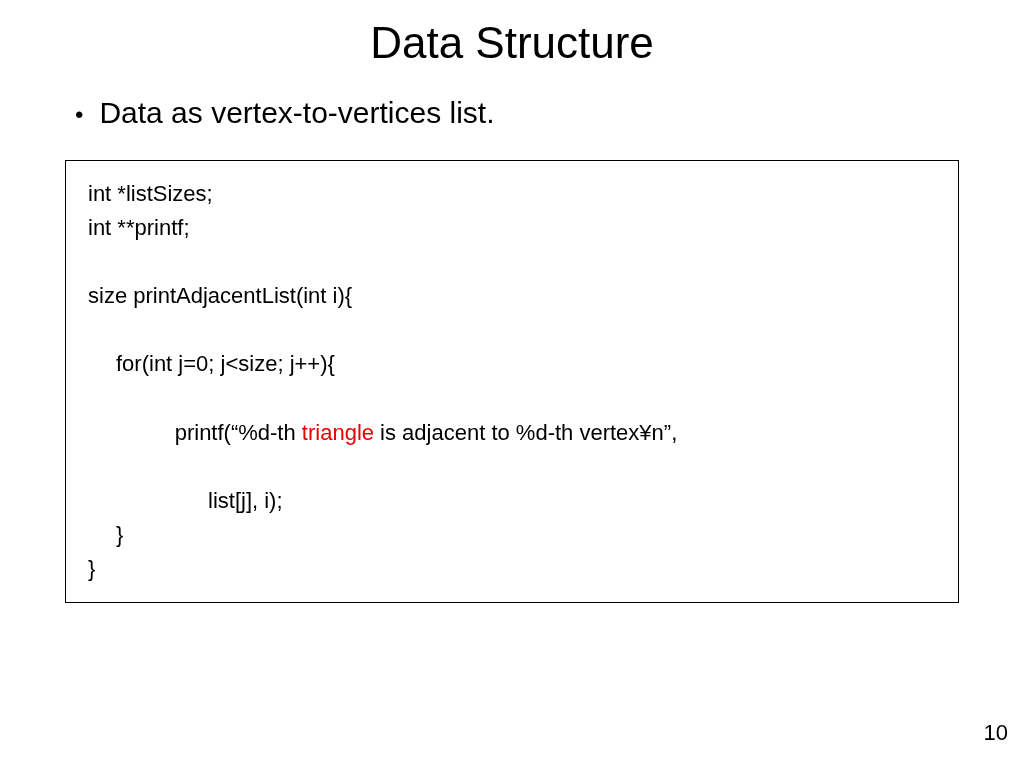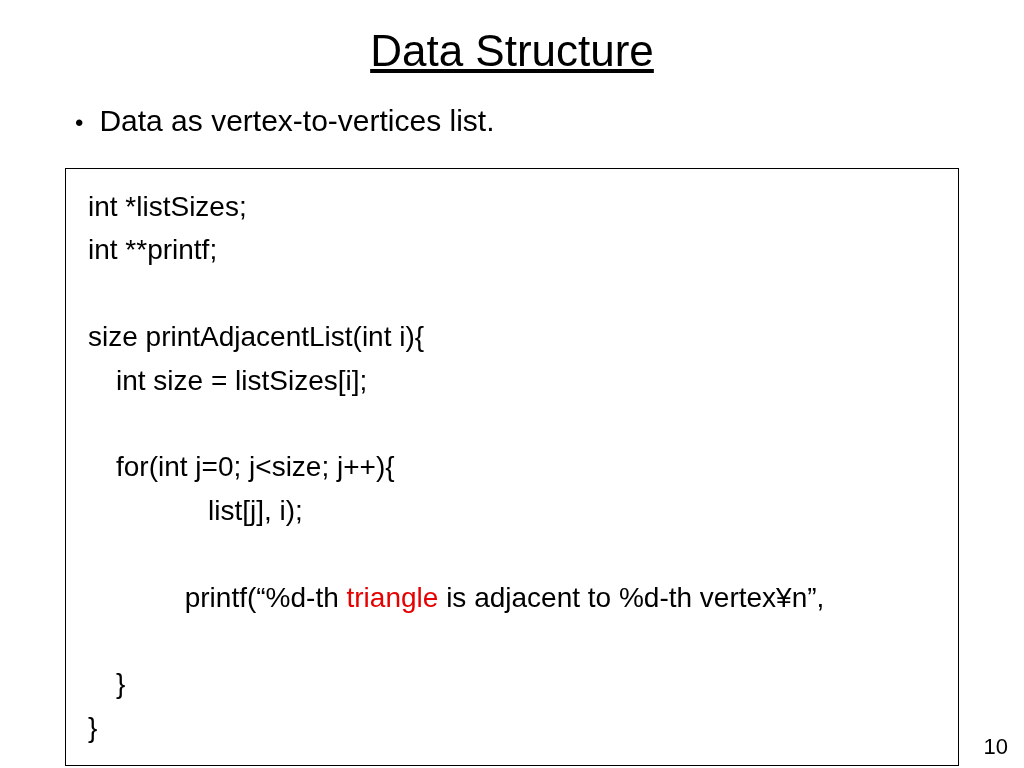--- a/index.html
+++ b/index.html
@@ -16,78 +16,75 @@
     width: 1024px;
     height: 768px;
     padding: 18px 55px 0 55px;
     position: relative;
   }
   .title {
     text-align: center;
     font-size: 44px;
     font-weight: 400;
     margin-bottom: 28px;
-    margin-top: 8px;
-    text-decoration: underline;
   }
   .bullet-row {
     display: flex;
     align-items: baseline;
     font-size: 30px;
     margin-left: 20px;
     margin-bottom: 30px;
   }
   .bullet-dot {
     margin-right: 16px;
     font-size: 24px;
     line-height: 30px;
   }
   .code-box {
     border: 1px solid #000;
     margin: 0 10px 0 10px;
     padding: 16px 18px 16px 22px;
-    font-size: 28px;
+    font-size: 22px;
     line-height: 1.55;
     font-family: Arial, "Helvetica Neue", Helvetica, sans-serif;
   }
   .code-line { white-space: pre; }
   .indent1 { padding-left: 28px; }
   .indent2 { padding-left: 50px; }
   .indent3 { padding-left: 120px; }
   .highlight { color: #e60000; }
   .blank { height: 1.55em; }
   .page-number {
     position: absolute;
     right: 16px;
-    bottom: 8px;
+    bottom: 22px;
     font-size: 22px;
   }
 </style>
 </head>
 <body>
 
 <div class="slide">
 
   <h1 class="title">Data Structure</h1>
 
   <div class="bullet-row">
     <span class="bullet-dot">•</span>
     <span>Data as vertex-to-vertices list.</span>
   </div>
 
   <div class="code-box">
     <div class="code-line">int *listSizes;</div>
     <div class="code-line">int **printf;</div>
     <div class="blank"></div>
     <div class="code-line">size printAdjacentList(int i){</div>
-    <div class="code-line indent1">int size = listSizes[i];</div>
     <div class="blank"></div>
     <div class="code-line indent1">for(int j=0; j&lt;size; j++){</div>
-    <div class="code-line indent3">list[j], i);</div>
     <div class="code-line indent2">
       <span>printf(“%d-th </span><span class="highlight">triangle</span><span> is adjacent to %d-th vertex¥n”,</span>
     </div>
+    <div class="code-line indent3">list[j], i);</div>
     <div class="code-line indent1">}</div>
     <div class="code-line">}</div>
   </div>
 
   <div class="page-number">10</div>
 </div>
 
 </body></html>

